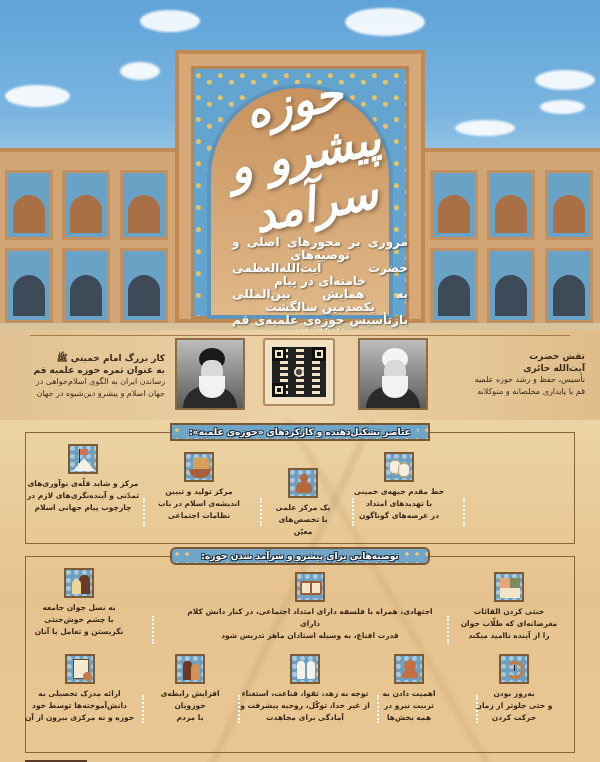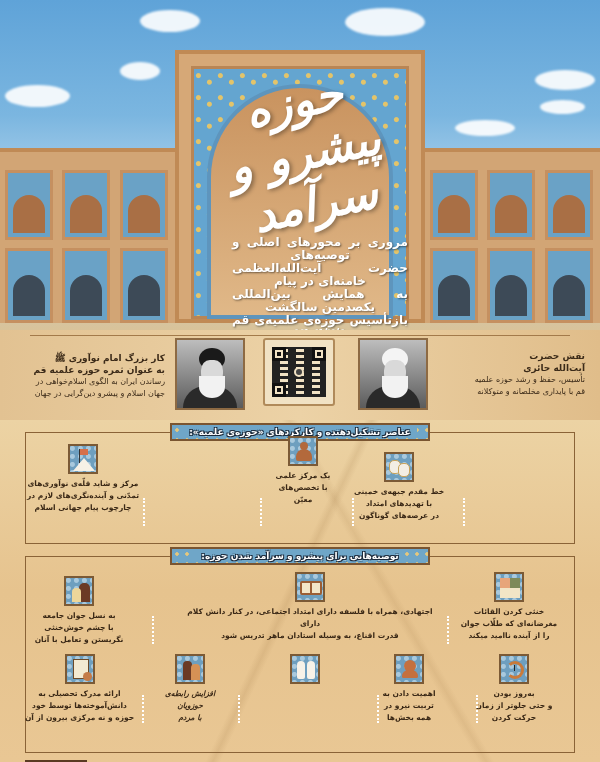--- a/index.html
+++ b/index.html
@@ -132,21 +132,21 @@
     background: #6fa6c8;
     border: 2px solid #7a5531;
     color: #fff; font-weight: bold; font-size: 9px; line-height: 14px;
     text-align: center;
     text-shadow: 1px 1px 0 #1d2a3a, -1px -1px 0 #1d2a3a, 1px -1px 0 #1d2a3a, -1px 1px 0 #1d2a3a;
     background-image: radial-gradient(circle, #e4c77e 1.5px, transparent 2px);
     background-size: 10px 10px;
   }
   .banner .txt { background: #6fa6c8; padding: 0 6px; }
   .banner.one { top: 3px; }
-  .banner.two { top: 127px; }
+  .banner.two { top: 127px; border-radius: 6px; }
 
   .item { position: absolute; width: 118px; text-align: center; }
   .icon-tile {
     margin: 0 auto 4px; width: 30px; height: 30px;
     background: #6e9fbf; border: 2px solid #7b5a36;
     position: relative; overflow: hidden;
     background-image: radial-gradient(circle at 30% 30%, #a9c9dd 2px, transparent 3px);
     background-size: 8px 8px;
   }
   .item-text { color: #3a2816; font-size: 7.5px; line-height: 12px; font-weight: bold; }
@@ -285,24 +285,24 @@
       </div>
     </div>
 
     <div class="photo khomeini">
       <div class="robe"></div>
         <div class="head"></div>
         <div class="face"></div>
         <div class="beard"></div>
     </div>
     <div class="person-text left">
-      <div class="t1">کار بزرگ امام نوآوری ﷺ</div>
+      <div class="t1">کار بزرگ امام خمینی ﷺ</div>
       <div class="t2">به عنوان ثمره حوزه علمیه قم</div>
       <div>رساندن ایران به الگوی اسلام‌خواهی در</div>
-      <div>جهان اسلام و پیشرو دین‌گرایی در جهان</div>
+      <div>جهان اسلام و پیشرو دین‌شیوه در جهان</div>
     </div>
   </div>
 
   <div class="content">
     <div class="box one"></div>
     <div class="banner one">
       <span class="txt">عناصر تشکیل‌دهنده و کارکردهای «حوزه‌ی علمیه»:</span>
     </div>
 
     <div class="divider" style="left:463px;top:78px;"></div>
@@ -313,33 +313,46 @@
           <div class="g fist-b"></div>
       </div>
       <div class="item-text">
         <span>خط مقدم جبهه‌ی خمینی</span>
         <span>با تهدیدهای امتداد</span>
         <span>در عرصه‌های گوناگون</span>
       </div>
     </div>
     <div class="divider" style="left:352px;top:78px;"></div>
 
-    <div class="item" style="left:244px;top:16px;">
+    <div class="item" style="left:244px;top:48px;">
       <div class="icon-tile">
         <div class="g bust-head"></div>
           <div class="g bust-body"></div>
       </div>
       <div class="item-text">
         <span>یک مرکز علمی</span>
         <span>با تخصص‌های</span>
         <span>معیّن</span>
       </div>
     </div>
     <div class="divider" style="left:260px;top:78px;"></div>
 
+    <div class="item" style="left:140px;top:32px;">
+      <div class="icon-tile">
+        <div class="g ppl" style="left:7px;"></div>
+          <div class="g ppl" style="left:12px;top:3px;"></div>
+          <div class="g ppl" style="left:17px;"></div>
+        <div class="g hand"></div>
+      </div>
+      <div class="item-text">
+        <span>مرکز تولید و تبیین</span>
+        <span>اندیشه‌ی اسلام در باب</span>
+        <span>نظامات اجتماعی</span>
+      </div>
+    </div>
     <div class="divider" style="left:143px;top:78px;"></div>
 
     <div class="item" style="left:17px;top:24px;width:132px;text-align:center;">
       <div class="icon-tile">
         <div class="g mtn"></div>
           <div class="g pole"></div>
           <div class="g flag"></div>
       </div>
       <div class="item-text">
         <span>مرکز و شاید قلّه‌ی نوآوری‌های</span>
@@ -371,21 +384,21 @@
       <div class="icon-tile">
         <div class="g book"></div>
       </div>
       <div class="item-text">
         <span>اجتهادی، همراه با فلسفه دارای امتداد اجتماعی، در کنار دانش کلام دارای</span>
         <span>قدرت اقناع، به وسیله استادان ماهر تدریس شود</span>
       </div>
     </div>
     <div class="divider" style="left:152px;top:196px;"></div>
 
-    <div class="item" style="left:20px;top:156px;">
+    <div class="item" style="left:20px;top:148px;">
       <div class="icon-tile">
         <div class="g fam2"></div>
           <div class="g fam1"></div>
       </div>
       <div class="item-text">
         <span>به نسل جوان جامعه</span>
         <span>با چشم خوش‌خنثی</span>
         <span>نگریستن و تعامل با آنان</span>
       </div>
     </div>
@@ -414,24 +427,29 @@
         <span>همه بخش‌ها</span>
       </div>
     </div>
     <div class="divider" style="left:377px;top:275px;"></div>
 
     <div class="item" style="left:240px;top:234px;width:130px;">
       <div class="icon-tile">
         <div class="g pray1"></div>
           <div class="g pray2"></div>
       </div>
+      <div class="item-text">
+        <span>توجه به زهد، تقوا، قناعت، استغناء</span>
+        <span>از غیر خدا، توکّل، روحیه پیشرفت و</span>
+        <span>آمادگی برای مجاهدت</span>
+      </div>
     </div>
     <div class="divider" style="left:238px;top:275px;"></div>
 
-    <div class="item" style="left:140px;top:234px;width:100px;font-style:italic;">
+    <div class="item" style="left:140px;top:234px;width:100px;">
       <div class="icon-tile">
         <div class="g two1"></div>
           <div class="g two2"></div>
       </div>
       <div class="item-text">
         <span>افزایش رابطه‌ی</span>
         <span>حوزویان</span>
         <span>با مردم</span>
       </div>
     </div>

